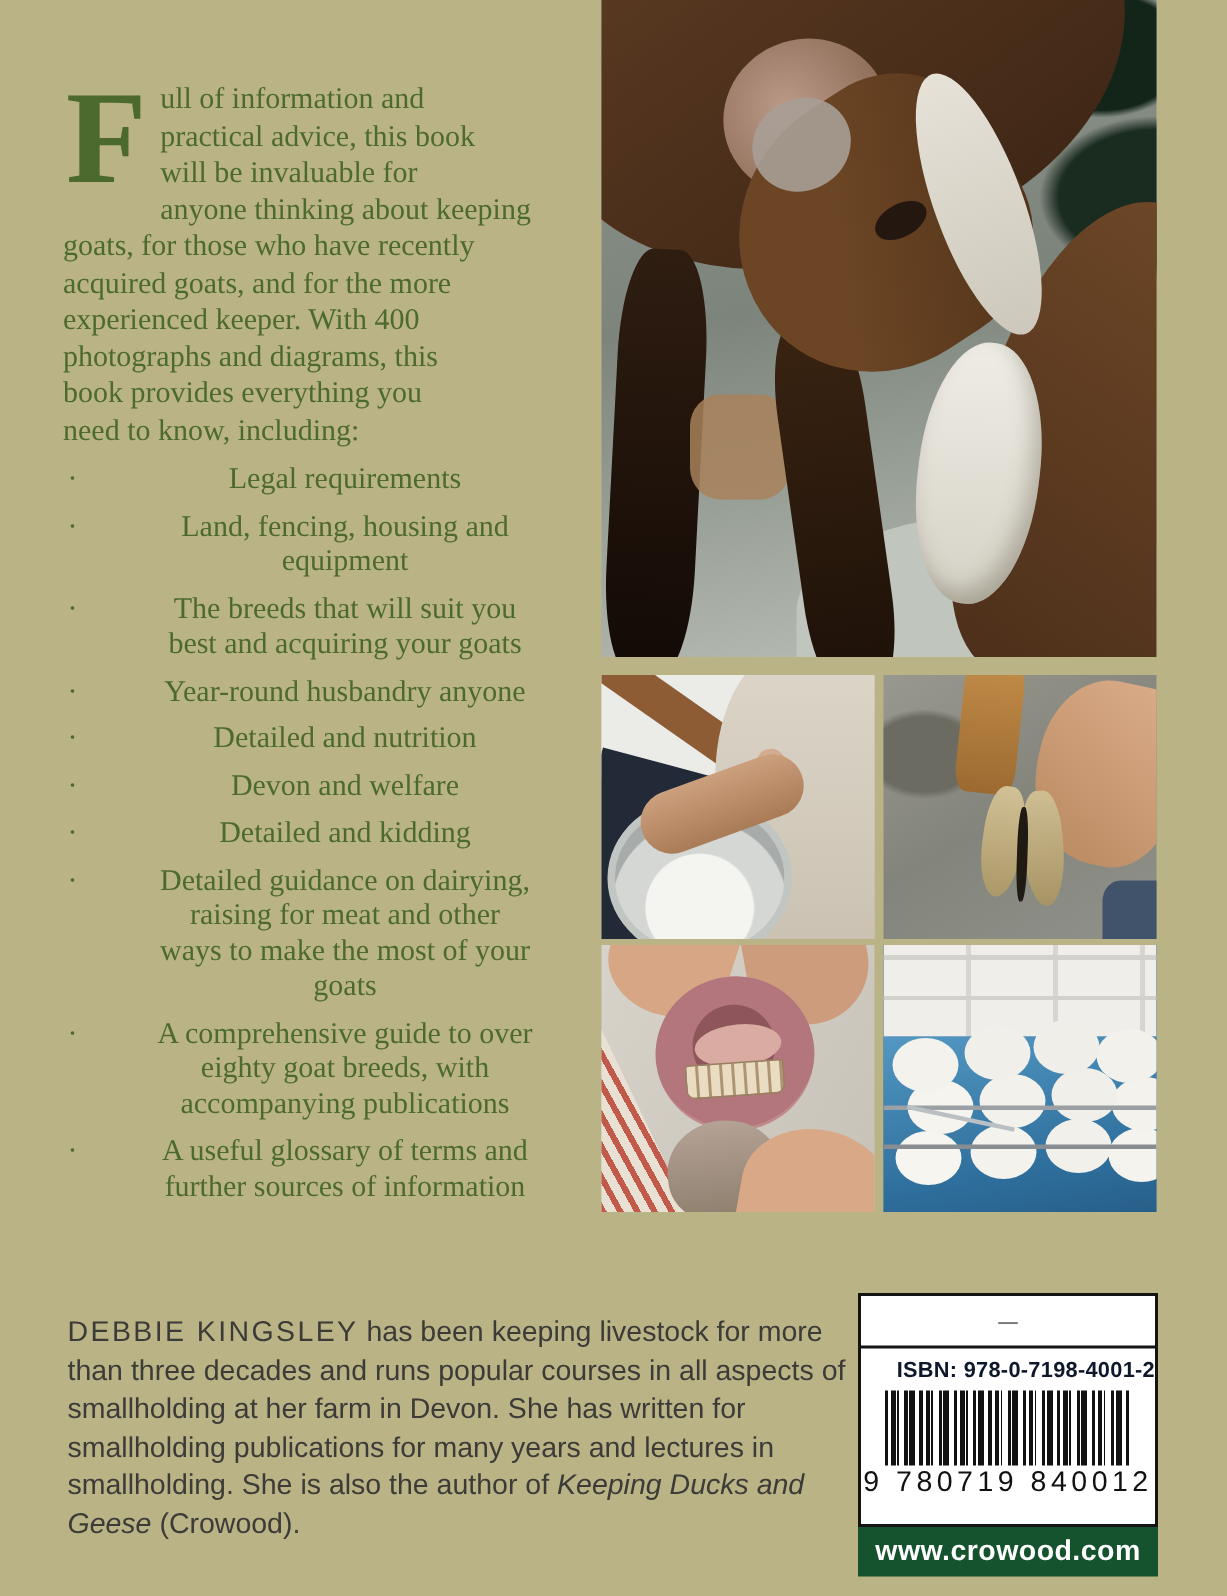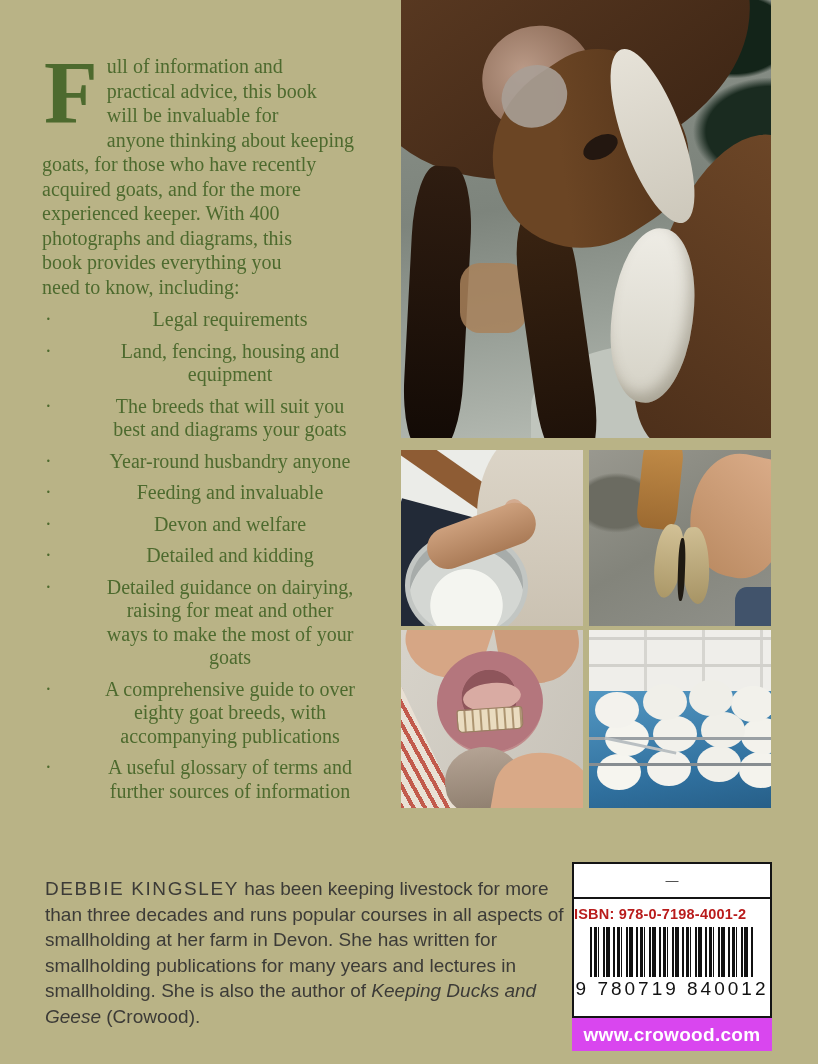--- a/index.html
+++ b/index.html
@@ -117,32 +117,32 @@
       box-shadow:48px -8px 0 #f0efe9, 94px -12px 0 #efeee8, 136px -6px 0 #f2f1eb,
                  10px 28px 0 #f5f4ee, 58px 24px 0 #f2f1eb, 106px 20px 0 #f0efe9, 146px 26px 0 #f3f2ec,
                  2px 62px 0 #f6f5ef, 52px 58px 0 #f3f2ed, 102px 54px 0 #f1f0ea, 144px 60px 0 #f4f3ed;}
 
   
   .barcode-block{position:absolute;left:572px;top:862px;width:200px;
       font-family:"Liberation Sans",sans-serif;}
   .bar-white{background:#ffffff;border:2px solid #141414;}
   .bar-top{height:35px;border-bottom:2px solid #141414;display:flex;
       align-items:center;justify-content:center;color:#3a3a3a;font-size:13px;}
-  .isbn-line{text-align:left;font-size:14.5px;font-weight:bold;color:#b91c1c;
+  .isbn-line{text-align:right;font-size:14.5px;font-weight:bold;color:#0f172a;
       margin-top:7px;letter-spacing:0.2px;}
   .bars{height:50px;margin:5px 16px 0 16px;
       background:repeating-linear-gradient(90deg,
         #111 0 2px, #fff 2px 4px,
         #111 4px 7px, #fff 7px 8px,
         #111 8px 9px, #fff 9px 13px,
         #111 13px 15px, #fff 15px 16px,
         #111 16px 20px, #fff 20px 23px);}
   .bar-num{text-align:center;font-size:19px;letter-spacing:3px;color:#111;
       margin-top:1px;padding-bottom:16px;}
-  .site-bar{height:33px;background:#d946ef;color:#ffffff;text-align:center;
+  .site-bar{height:33px;background:#14532d;color:#ffffff;text-align:center;
       line-height:33px;font-weight:bold;font-size:19px;letter-spacing:0.3px;}
 </style>
 </head>
 <body>
 
 <div class="cover">
 
   <p class="intro"><span class="dropcap">F</span><span>ull of information and
 practical advice, this book
 will be invaluable for
@@ -160,29 +160,29 @@
         <span class="bt">Legal requirements</span>
       </li>
     <li>
         <span class="dot">·</span>
         <span class="bt">Land, fencing, housing and
 equipment</span>
       </li>
     <li>
         <span class="dot">·</span>
         <span class="bt">The breeds that will suit you
-best and diagrams your goats</span>
+best and acquiring your goats</span>
       </li>
     <li>
         <span class="dot">·</span>
         <span class="bt">Year-round husbandry anyone</span>
       </li>
     <li>
         <span class="dot">·</span>
-        <span class="bt">Feeding and invaluable</span>
+        <span class="bt">Detailed and nutrition</span>
       </li>
     <li>
         <span class="dot">·</span>
         <span class="bt">Devon and welfare</span>
       </li>
     <li>
         <span class="dot">·</span>
         <span class="bt">Detailed and kidding</span>
       </li>
     <li>

